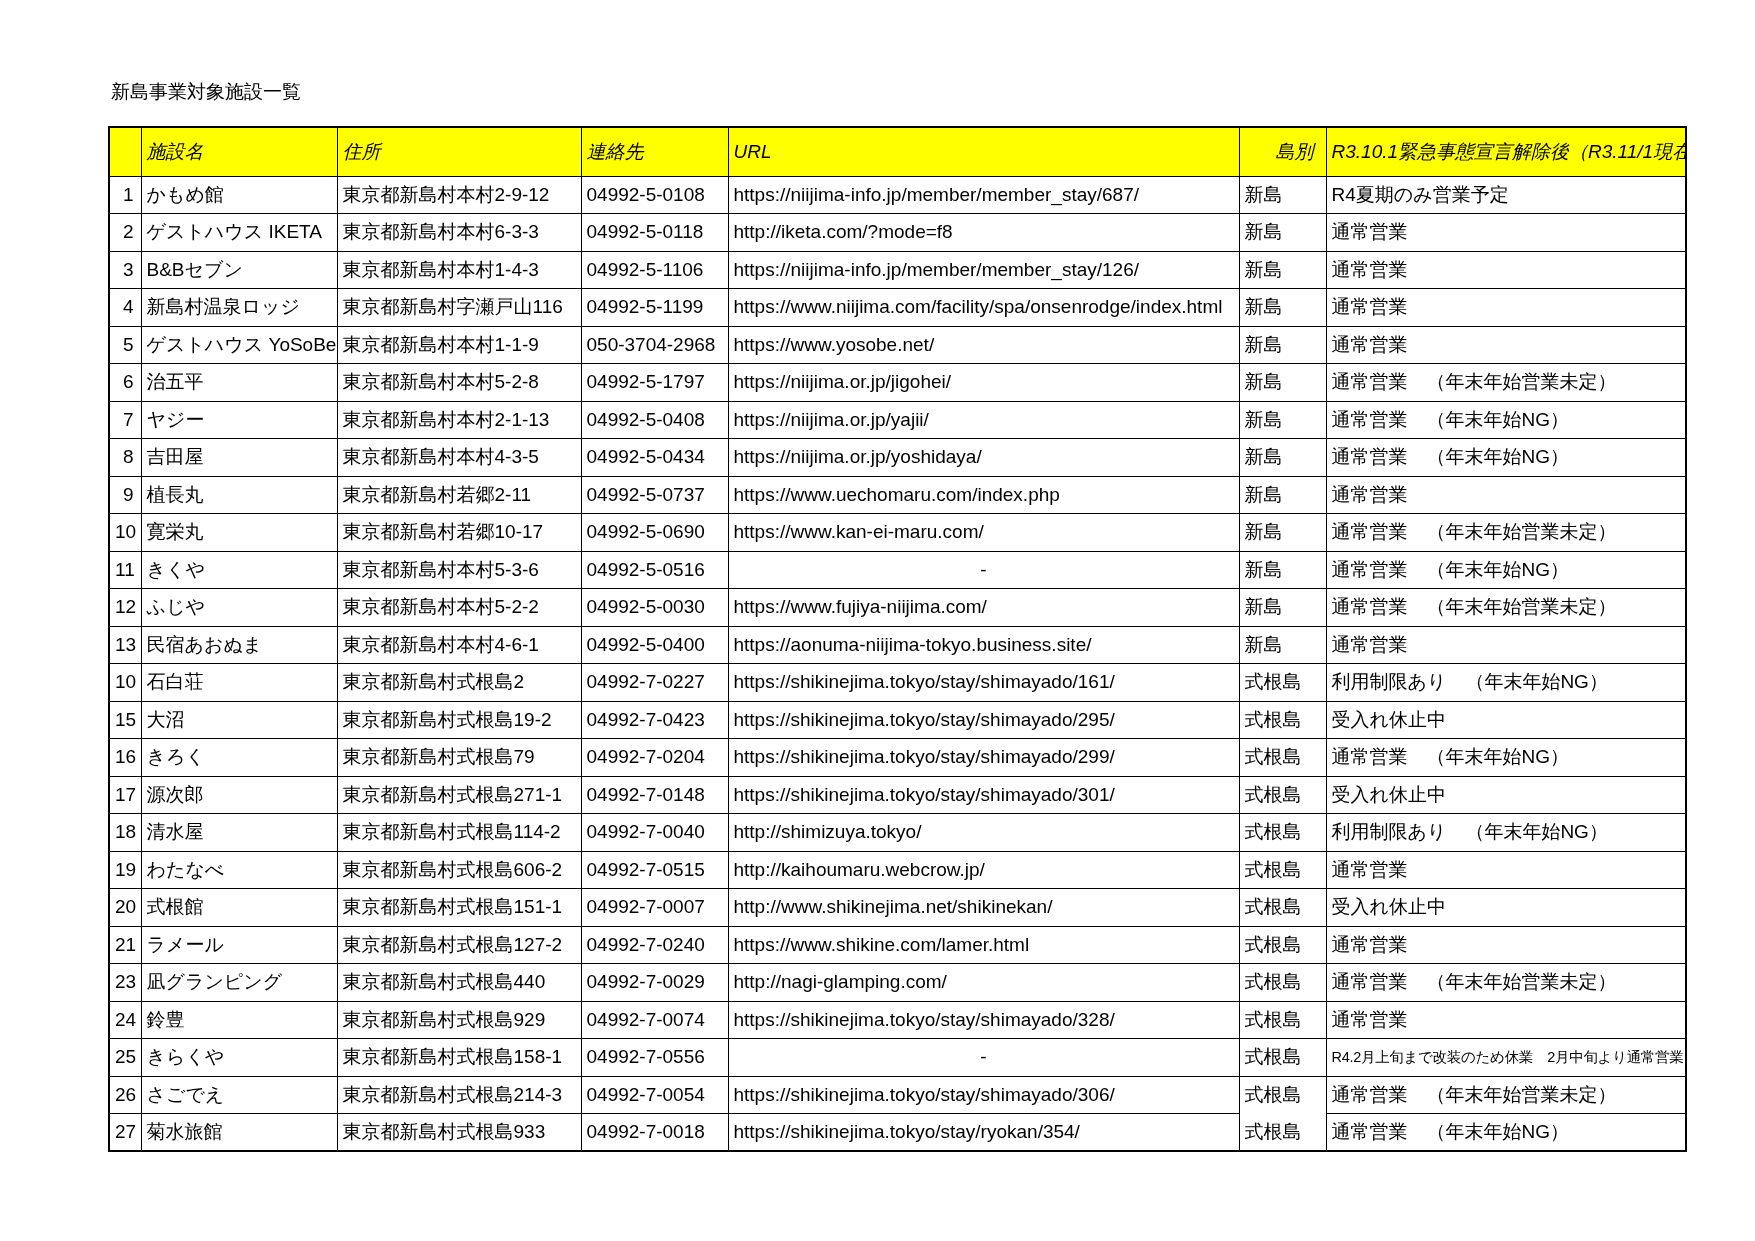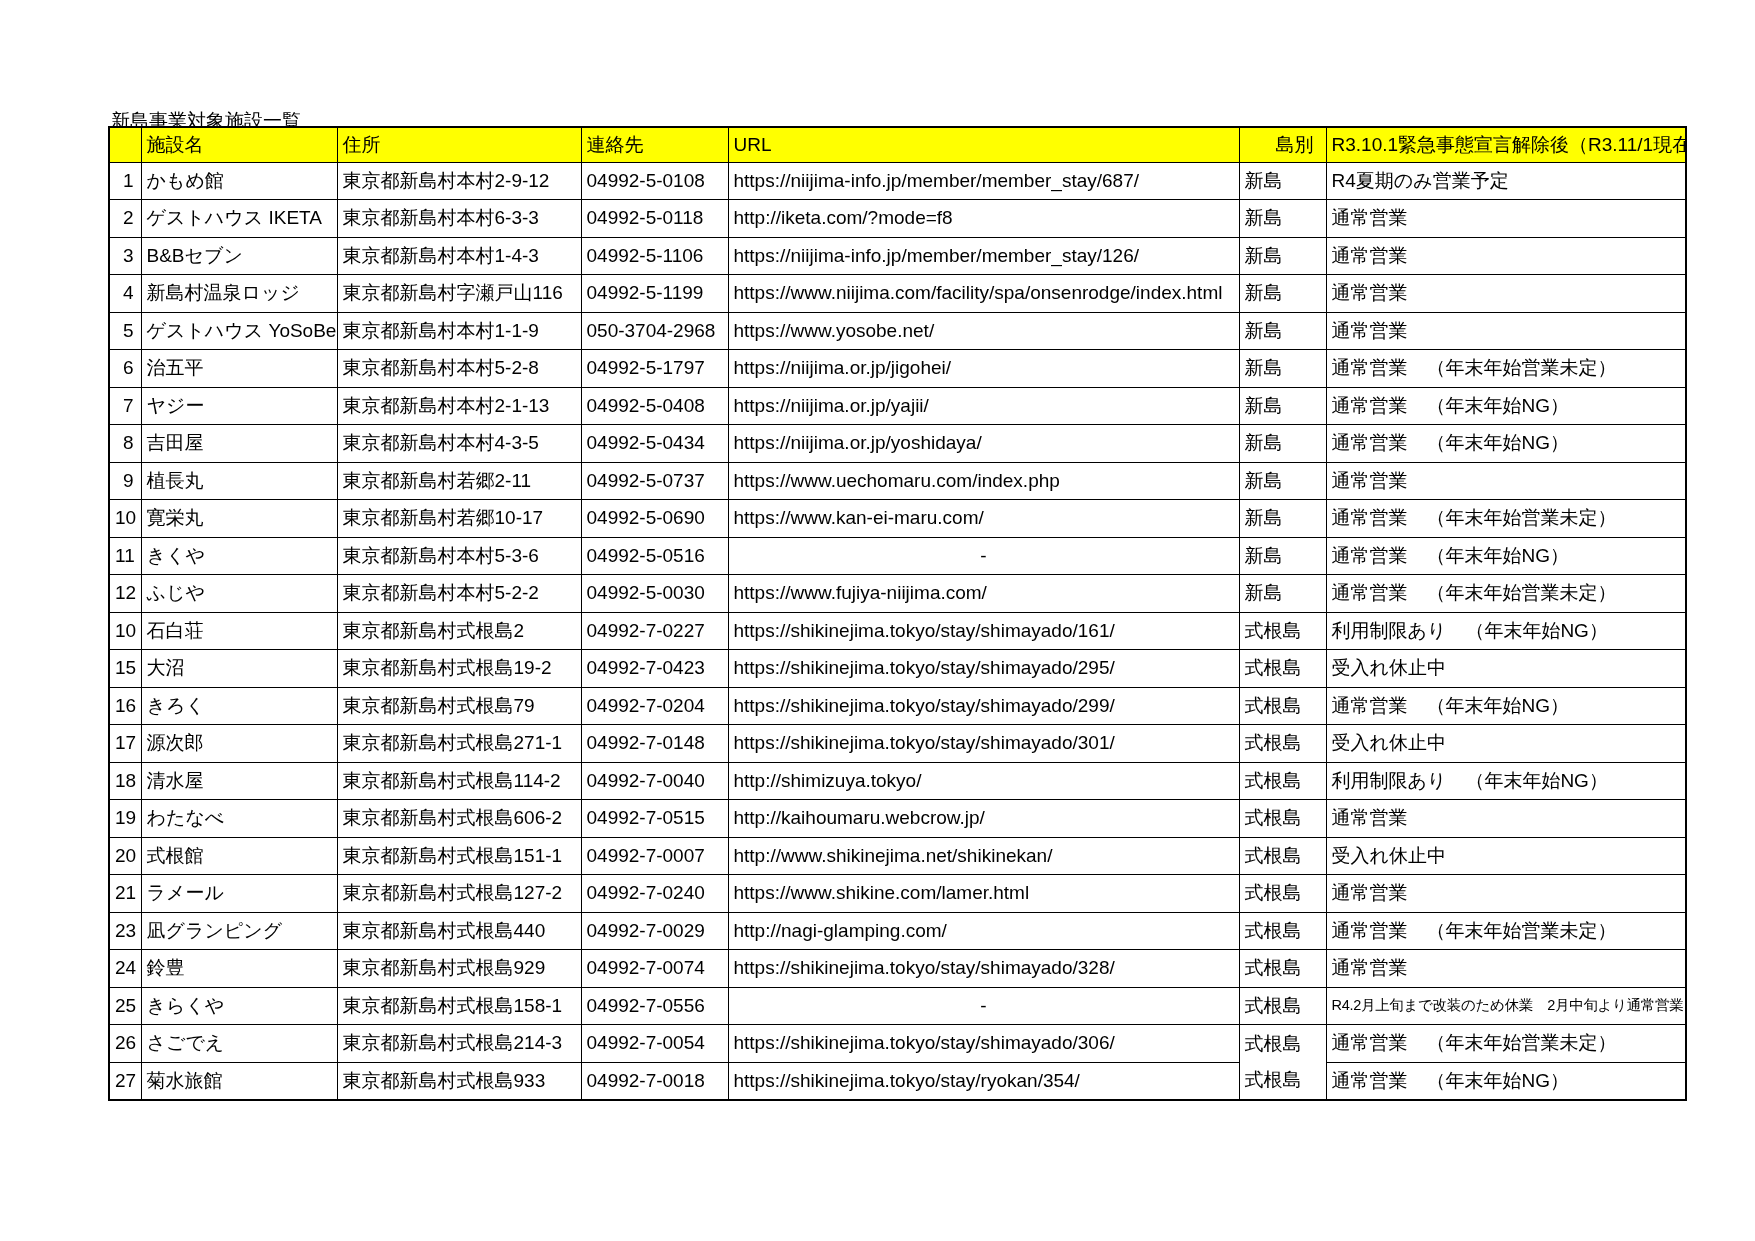--- a/index.html
+++ b/index.html
@@ -9,21 +9,21 @@
     height: 1241px;
     background: #ffffff;
     font-family: "Liberation Sans", sans-serif;
     color: #000000;
   }
   .page { position: relative; width: 1755px; height: 1241px; overflow: hidden; }
 
   .title {
     position: absolute;
     left: 111px;
-    top: 109px;
+    top: 80px;
     font-size: 19px;
     line-height: 24px;
     white-space: nowrap;
   }
   .updated {
     position: absolute;
     left: 108px;
     top: 92px;
     width: 1577px;
     text-align: right;
@@ -45,21 +45,21 @@
   .facility th, .facility td {
     border: 1px solid var(--border-color, #000);
     font-size: 19px;
     font-weight: normal;
     padding: 0 5px;
     overflow: hidden;
     white-space: nowrap;
     vertical-align: middle;
     text-align: left;
   }
-  .facility thead tr { height: 35px; }
+  .facility thead tr { height: 49px; font-style: italic; }
   .facility tbody tr { height: 37.5px; }
   .facility th { background: var(--header-bg, #FFFF00); }
   .facility th.island-hdr { text-align: right; padding-right: 12px; margin-left: 12px; }
   .facility td.num { text-align: right; padding-right: 7px; }
   .facility td.center { text-align: center; }
   .facility td.small { font-size: 14.5px; letter-spacing: -0.3px; }
   .facility td.merge-down { border-bottom-style: hidden; }
 </style>
 </head>
 <body>
@@ -194,20 +194,29 @@
         <tr>
           <td class="num">12</td>
           <td>ふじや</td>
           <td>東京都新島村本村5-2-2</td>
           <td>04992-5-0030</td>
           <td>https://www.fujiya-niijima.com/</td>
           <td>新島</td>
           <td>通常営業　（年末年始営業未定）</td>
         </tr>
         <tr>
+          <td class="num">13</td>
+          <td>民宿あおぬま</td>
+          <td>東京都新島村本村4-6-1</td>
+          <td>04992-5-0400</td>
+          <td>https://aonuma-niijima-tokyo.business.site/</td>
+          <td>新島</td>
+          <td>通常営業</td>
+        </tr>
+        <tr>
           <td class="num">10</td>
           <td>石白荘</td>
           <td>東京都新島村式根島2</td>
           <td>04992-7-0227</td>
           <td>https://shikinejima.tokyo/stay/shimayado/161/</td>
           <td>式根島</td>
           <td>利用制限あり　（年末年始NG）</td>
         </tr>
         <tr>
           <td class="num">15</td>

